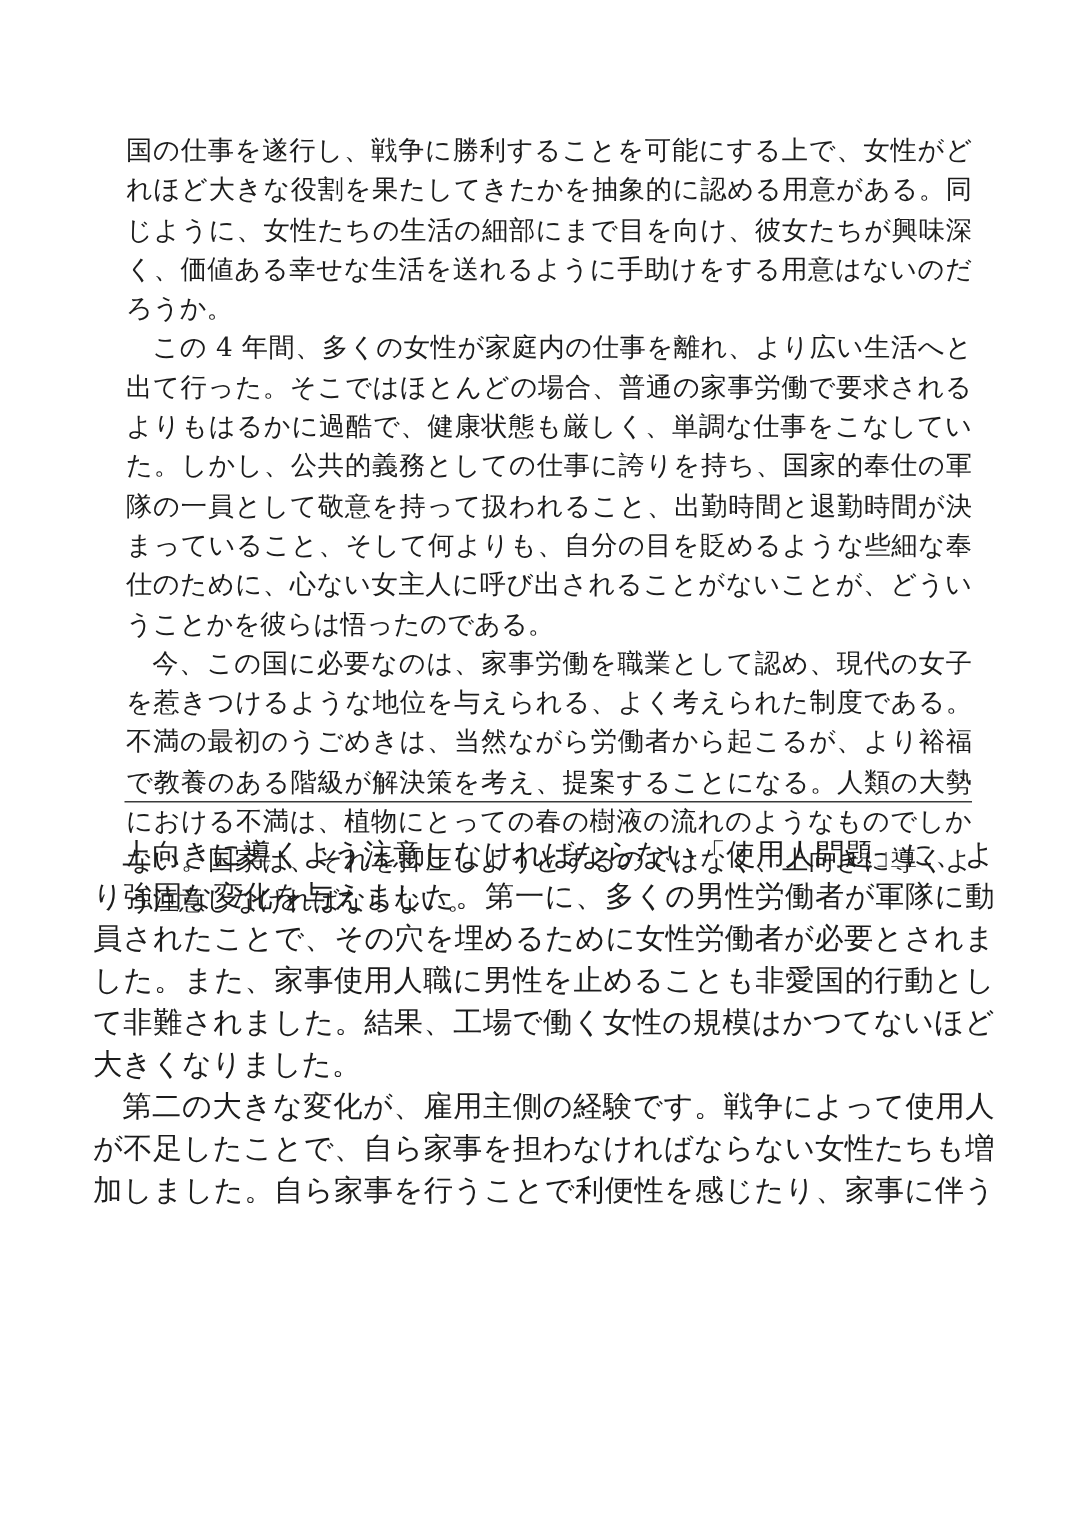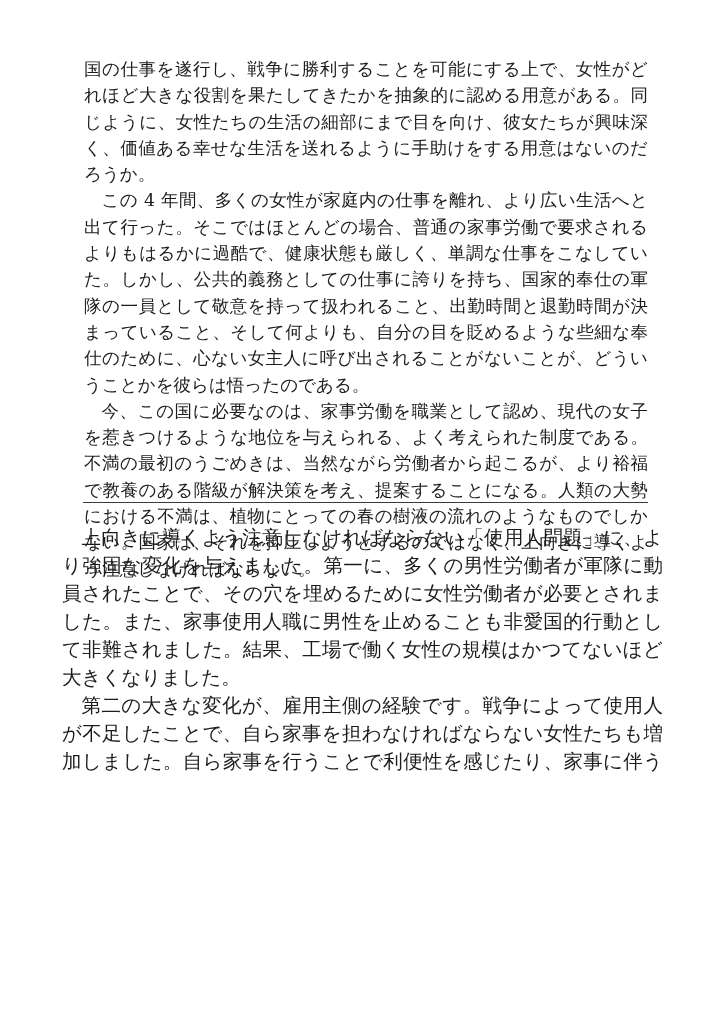--- a/index.html
+++ b/index.html
@@ -8,20 +8,21 @@
     background: #ffffff;
   }
   .page {
     position: relative;
     width: 725px;
     height: 776px;
     background: #ffffff;
     overflow: hidden;
     font-family: "DejaVu Serif", "Liberation Serif", serif;
     color: #1c1c1c;
+    margin-top: 32px;
   }
   
   .quote-block {
     position: absolute;
     left: 84px;
     top: 56px;
     width: 564px;
     font-size: 17.5px;
     line-height: 26.3px;
     text-align: justify;

